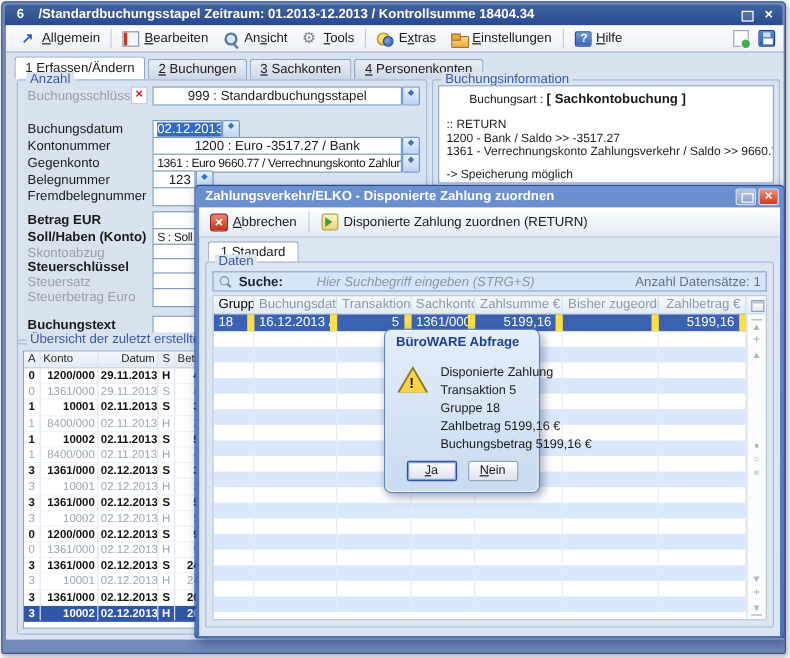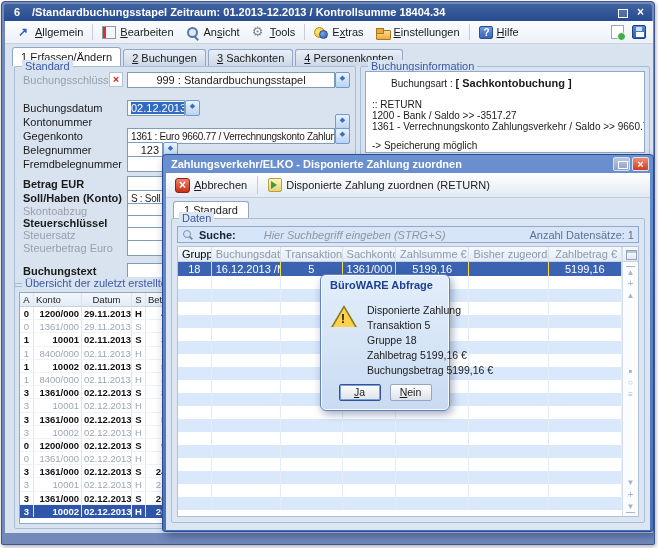--- a/index.html
+++ b/index.html
@@ -131,21 +131,21 @@
   .dc-buchungsdatum{width:70px;}
   .dc-transaktion{width:62px;text-align:right;}
   .dc-sachkonto{width:54px;text-align:right;}
   .dc-zahlsumme{width:74px;text-align:right;}
   .dc-bisher{width:80px;}
   .dc-verbleibend{width:74px;text-align:right;}
   .drows{position:absolute;left:0;top:15px;right:16px;bottom:0;}
   .drow{display:flex;height:13px;}
   .drow .dc{border-right:1px solid #e4edf7;}
   .drow.sel{height:14px;background:#3b63b2;color:#fff;}
-  .drow.sel .dc{border-right:1px solid #fde047;text-align:center;}
+  .drow.sel .dc{border-right:6px solid #fde047;}
   .drow.empty.alt{background:#d9e8fa;}
   .dstrip{position:absolute;top:0;right:0;width:16px;bottom:0;background:#fbfcfe;border-left:1px solid #d5dfec;color:#a9b4c4;font-size:8px;text-align:center;}
   .strip-corner{height:15px;border-bottom:1px solid #c6d2e2;background:linear-gradient(#f7fafd,#e2ebf6);position:relative;}
   .strip-corner::before{content:"";position:absolute;left:3px;top:3px;width:9px;height:8px;border:1px solid #93a2b8;background:linear-gradient(#fff,#dfe7f1);box-shadow:inset 0 2px 0 #b9c6d8;}
   .sg{display:block;height:12px;line-height:12px;}
   .g-up::before{content:"▲";}
   .g-dn::before{content:"▼";}
   .g-plus::before{content:"+";font-size:10px;}
   .g-circ::before{content:"○";}
   .g-lines::before{content:"≡";}
@@ -230,37 +230,38 @@
 
   <div class="client">
     <div class="tabstrip" id="main-tabs">
         <span class="tab active">1 Erfassen/Ändern</span>
         <span class="tab"><u>2</u> Buchungen</span>
         <span class="tab"><u>3</u> Sachkonten</span>
         <span class="tab"><u>4</u> Personenkonten</span>
       </div>
 
     <div class="gbox" id="box-buchung">
-      <span class="glabel">Standard</span>
+      <span class="glabel">Anzahl</span>
 
       <div class="frow" style="top:6px;">
         <span class="flabel dim">Buchungsschlüssel</span>
         <span class="icon-clearx" style="left:94px;top:-1px;"></span>
         <span class="field" style="left:112px;width:208px;"><span class="fval center">999 : Standardbuchungsstapel</span></span>
         <span class="spin" style="left:320px;"></span>
       </div>
 
       <div class="frow" style="top:34px;">
         <span class="flabel">Buchungsdatum</span>
         <span class="field" style="left:112px;width:58px;"><span class="fval selhl">02.12.2013</span></span>
         <span class="spin" style="left:170px;"></span>
       </div>
 
       <div class="frow" style="top:48px;">
         <span class="flabel">Kontonummer</span>
+        <span class="field" style="left:112px;width:208px;"><span class="fval center">1200 : Euro -3517.27 / Bank</span></span>
         <span class="spin" style="left:320px;"></span>
       </div>
 
       <div class="frow" style="top:62px;">
         <span class="flabel">Gegenkonto</span>
         <span class="field" style="left:112px;width:208px;"><span class="fval center tight">1361 : Euro 9660.77 / Verrechnungskonto Zahlungsverkehr</span></span>
         <span class="spin" style="left:320px;"></span>
       </div>
 
       <div class="frow" style="top:76px;">
@@ -324,21 +325,21 @@
           </div>
       </div>
     </div>
 
     <div class="gbox" id="box-ov">
       <span class="glabel">Übersicht der zuletzt erstellten Buchungen</span>
       <div class="ovtable">
         <div class="ovhead" id="ov-head">
             <span class="ovc ovc-a">A</span>
             <span class="ovc ovc-konto" style="text-align: left;">Konto</span>
-            <span class="ovc ovc-datum" style="text-align: center;">Datum</span>
+            <span class="ovc ovc-datum" style="text-align: right;">Datum</span>
             <span class="ovc ovc-s">S</span>
             <span class="ovc ovc-betrag" style="text-align: left;">Betrag €</span>
           </div>
         <div id="ov-body">
             <div class="ovrow strong">
               <span class="ovc ovc-a">0</span>
               <span class="ovc ovc-konto">1200/000</span>
               <span class="ovc ovc-datum">29.11.2013</span>
               <span class="ovc ovc-s">H</span>
               <span class="ovc ovc-betrag">446</span>

